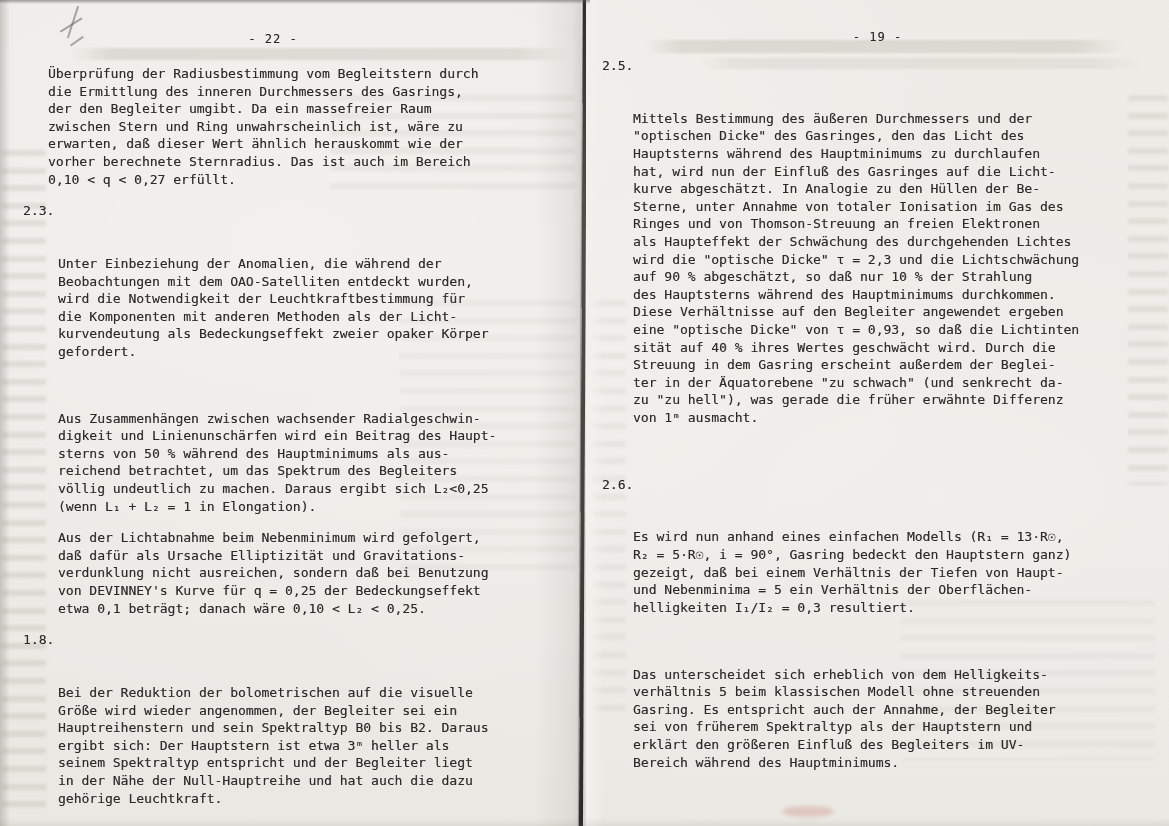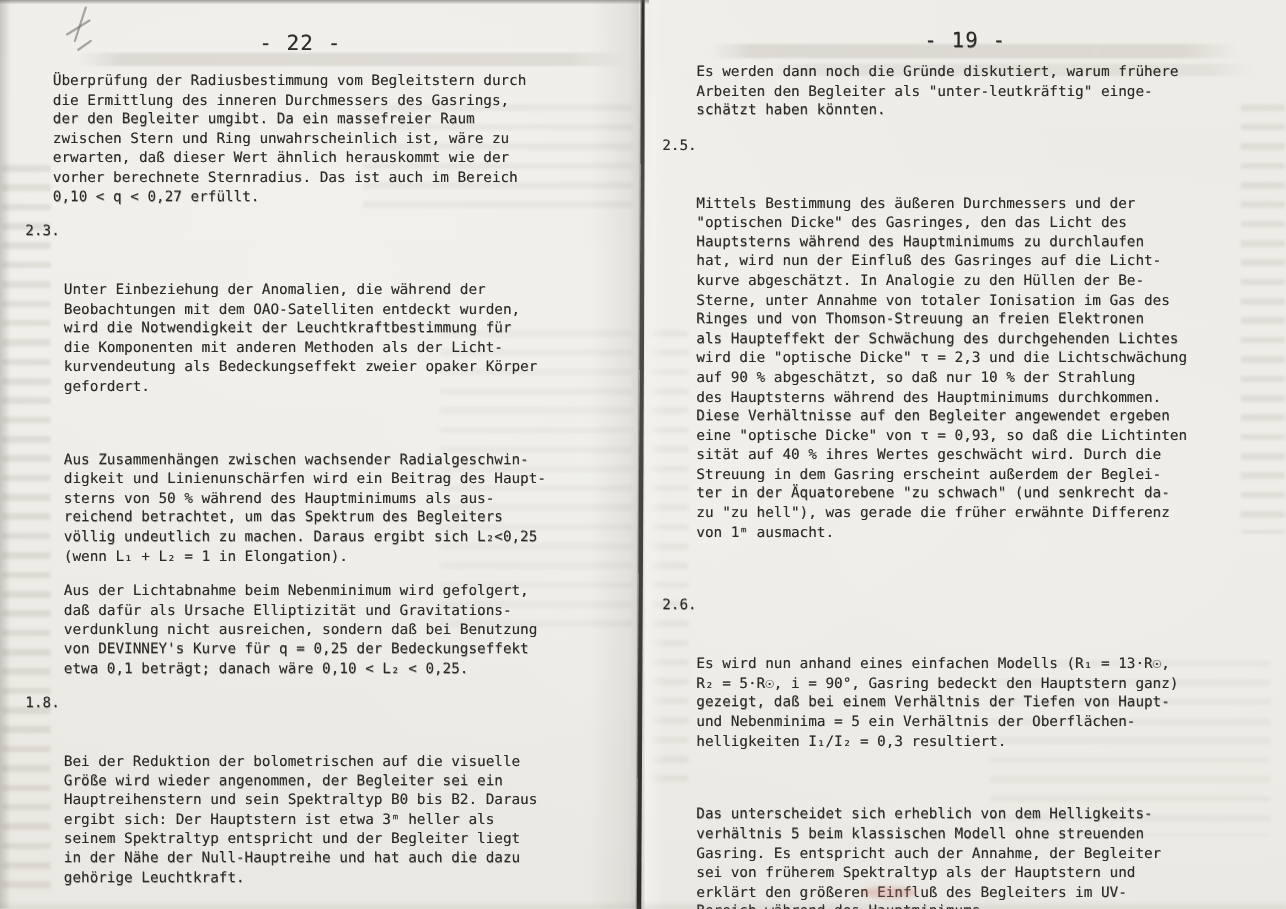--- a/index.html
+++ b/index.html
@@ -13,21 +13,21 @@
     position: absolute; left: 0; top: 0;
     width: 1169px; height: 826px;
     background:
       radial-gradient(ellipse at 25% 30%, rgba(255,255,255,0.30), rgba(255,255,255,0) 60%),
       radial-gradient(ellipse at 80% 60%, rgba(255,255,255,0.22), rgba(255,255,255,0) 55%),
       linear-gradient(#eeece7, #eae8e2);
   }
   
   .page-num {
     position: absolute;
-    font-size: 19px; line-height: 17.6px;
+    font-size: 12px; line-height: 17.6px;
     color: #2b2a27;
     text-align: center;
     letter-spacing: 1px;
     text-shadow: 0.3px 0.3px 0 rgba(43,42,39,0.45);
   }
   .content { position: absolute; }
   .block {
     position: relative;
     white-space: pre;
     font-size: 13px;
@@ -171,23 +171,20 @@
 gehörige Leuchtkraft.</span>
       </div>
 
     </div>
   </section>
 
   <section>
     <div class="page-num" style="left:633px; top:29px; width:489px;">- 19 -</div>
 
     <div class="content content-right">
-      <div class="block">Es werden dann noch die Gründe diskutiert, warum frühere
-Arbeiten den Begleiter als "unter-leutkräftig" einge-
-schätzt haben könnten.</div>
       <div class="block">
         <span class="sec-label">2.5.</span>
         <span class="sec-text">Mittels Bestimmung des äußeren Durchmessers und der
 "optischen Dicke" des Gasringes, den das Licht des
 Hauptsterns während des Hauptminimums zu durchlaufen
 hat, wird nun der Einfluß des Gasringes auf die Licht-
 kurve abgeschätzt. In Analogie zu den Hüllen der Be-
 Sterne, unter Annahme von totaler Ionisation im Gas des
 Ringes und von Thomson-Streuung an freien Elektronen
 als Haupteffekt der Schwächung des durchgehenden Lichtes

